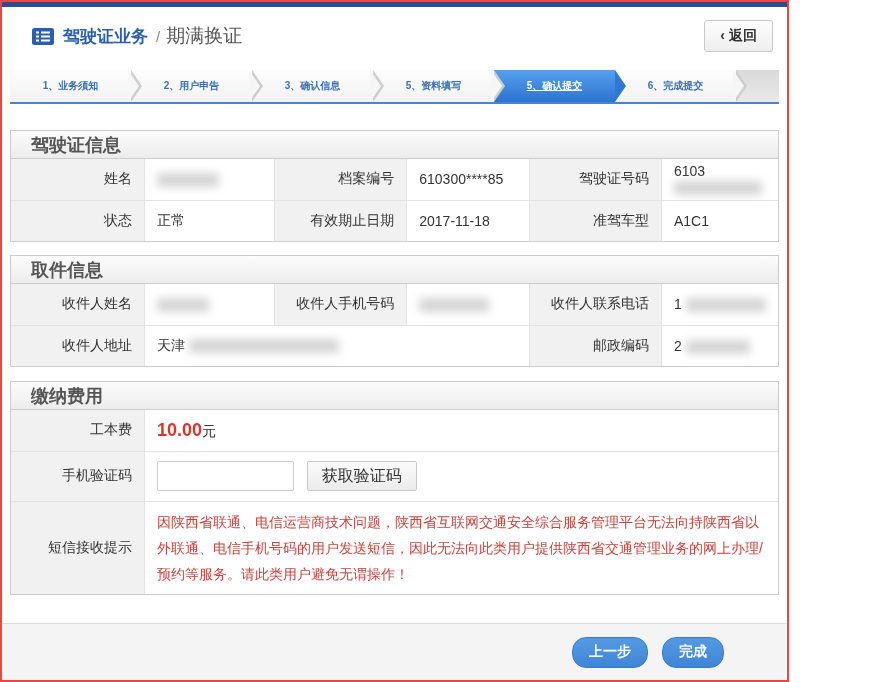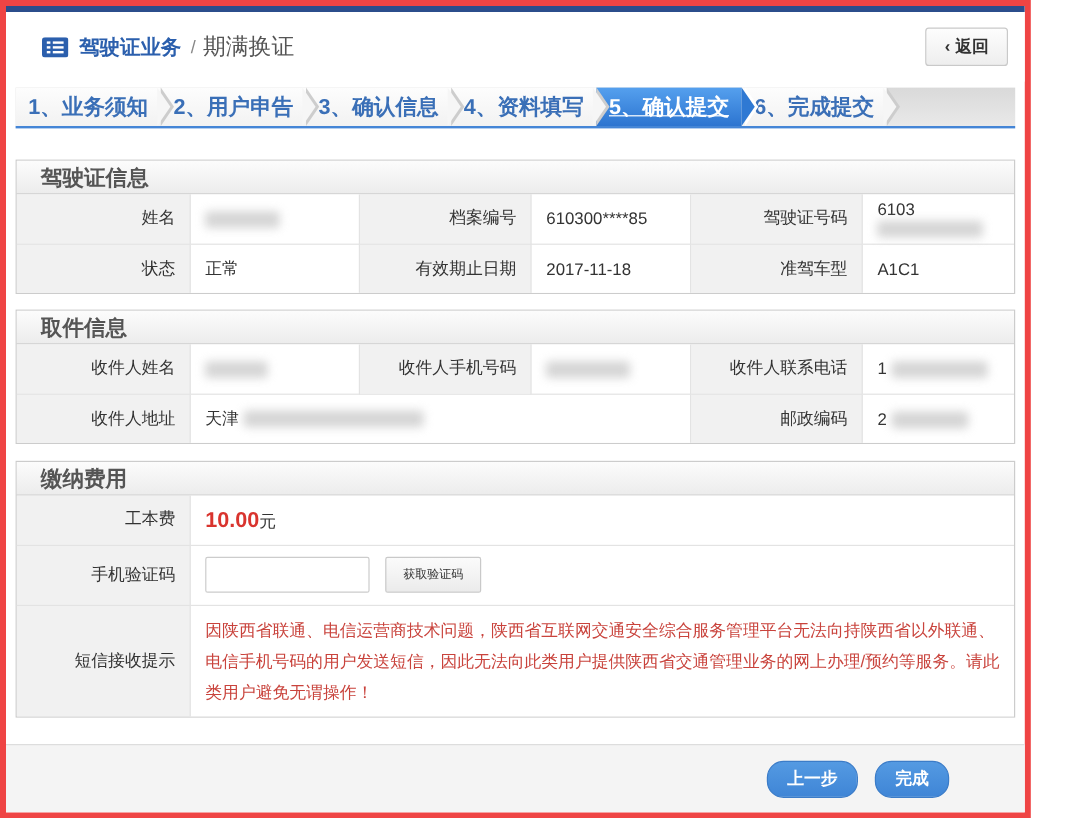--- a/index.html
+++ b/index.html
@@ -1,34 +1,34 @@
 <!DOCTYPE html>
 <html><head>
 <meta charset="utf-8">
 <style>
   * { box-sizing: border-box; margin: 0; padding: 0; }
   html,body { background:#fff; }
   body { font-family: "Liberation Sans", "DejaVu Sans", sans-serif; }
-  .page { position:relative; width:859px; height:682px; background:#fff; border:5px solid #ef4444; overflow:hidden; }
+  .page { position:relative; width:789px; height:682px; background:#fff; border:2px solid #ef4444; overflow:hidden; }
 
   
   .topbar { height:5px; background:#2b4d8c; }
 
   
   .header { height:58px; display:flex; align-items:center; padding:0 14px 0 30px; background:#fff; }
   .brand-icon { width:22px; height:17px; margin-right:9px; flex:0 0 auto; }
   .brand { font-size:17px; font-weight:bold; color:#2b5fad; }
   .crumb-divider { margin:0 6px 0 8px; color:#888; font-size:15px; }
   .crumb { color:#555; font-size:19px; }
   .back-btn { margin-left:auto; padding:6px 15px; background:linear-gradient(#fdfdfd,#eee); border:1px solid #c9c9c9; border-radius:3px; font-size:14px; font-weight:bold; color:#333; cursor:pointer; }
   .back-btn .chev { font-weight:bold; margin-right:4px; color:#333; }
 
   
   .stepbar { margin:5px 8px 0; height:34px; display:flex; background:linear-gradient(#d9d9d9,#e9e9e9); border-bottom:2px solid #4485d6; }
-  .step { position:relative; flex:0 0 121px; text-align:center; line-height:32px; height:32px; font-size:18px; font-weight:bold; color:#3a6fb7; background:linear-gradient(#fdfdfd,#f2f2f2); }
+  .step { position:relative; flex:0 0 121px; text-align:center; line-height:32px; height:32px; font-size:10px; font-weight:bold; color:#3a6fb7; background:linear-gradient(#fdfdfd,#f2f2f2); }
   .step::before { content:""; position:absolute; top:0; right:-11px; border-top:16px solid transparent; border-bottom:16px solid transparent; border-left:11px solid #cdcdcd; z-index:6; }
   .step::after  { content:""; position:absolute; top:0; right:-8px;  border-top:16px solid transparent; border-bottom:16px solid transparent; border-left:11px solid #f6f6f6; z-index:6; }
   .step.active { background:linear-gradient(#55a0ee,#2c74d0); color:#fff; z-index:4;text-decoration:underline; }
   .step.active::before { right:-14px; border-left-color:#fff; z-index:4; }
   .step.active::after  { right:-11px; border-left-color:#2f79d3; z-index:5; }
 
   
   .section { margin:0 8px; border:1px solid #ccc; }
   .s1 { margin-top:26px; } .s2 { margin-top:13px; } .s3 { margin-top:14px; }
   .section-header { height:28px; line-height:28px; padding:0 20px; background:linear-gradient(#fcfcfc,#ececec); border-bottom:1px solid #ccc; font-size:18px; font-weight:bold; color:#555; }
@@ -39,21 +39,21 @@
   tr:first-child td { border-top:none; } tr:last-child td { border-bottom:none; }
 
   .blob { display:inline-block; vertical-align:middle; height:14px; border-radius:3px; background:#c7c7c7; filter:blur(4px); opacity:.75; }
   .pfx { margin-right:4px; }
 
   
   .fee-num { font-size:18px; font-weight:bold; color:#d9342e; }
   .fee-unit { font-size:14px; color:#333; }
   .code-row td { height:50px; }
   .code-input { width:137px; height:30px; border:1px solid #ccc; border-radius:2px; padding:0 8px; font-size:14px; vertical-align:middle; }
-  .code-btn { margin-left:9px; height:30px; padding:0 14px; background:linear-gradient(#fbfbfb,#ebebeb); border:1px solid #c9c9c9; border-radius:2px; font-size:10px; color:#333; vertical-align:middle; cursor:pointer; }
+  .code-btn { margin-left:9px; height:30px; padding:0 14px; background:linear-gradient(#fbfbfb,#ebebeb); border:1px solid #c9c9c9; border-radius:2px; font-size:16px; color:#333; vertical-align:middle; cursor:pointer; }
   .notice-row td { height:66px; }
   .notice { color:#c9433c; font-size:14px; line-height:26px; padding:7px 0; }
 
   
   .footer { position:absolute; left:0; right:0; bottom:0; height:57px; background:#f4f4f4; border-top:1px solid #ddd; display:flex; align-items:center; justify-content:flex-end; padding-right:63px; gap:14px; }
   .btn-blue { height:31px; padding:0 16px; background:linear-gradient(#549ae2,#3f85d6); border:1px solid #3b7cc8; border-radius:14px; color:#fff; font-size:14px; font-weight:bold; cursor:pointer; }
 </style>
 </head>
 <body>
 
@@ -73,21 +73,21 @@
     <span class="brand">驾驶证业务</span>
     <span class="crumb-divider">/</span>
     <span class="crumb">期满换证</span>
     <button class="back-btn"><span class="chev">‹</span><span>返回</span></button>
   </div>
 
   <div class="stepbar">
     <div class="step">1、业务须知</div>
     <div class="step">2、用户申告</div>
     <div class="step">3、确认信息</div>
-    <div class="step">4、资料填写</div>
+    <div class="step">5、资料填写</div>
     <div class="step active">5、确认提交</div>
     <div class="step">6、完成提交</div>
   </div>
 
   <div class="section s1">
     <div class="section-header">驾驶证信息</div>
     <table>
       <colgroup>
           <col style="width:17.4%">
           <col style="width:17%">

